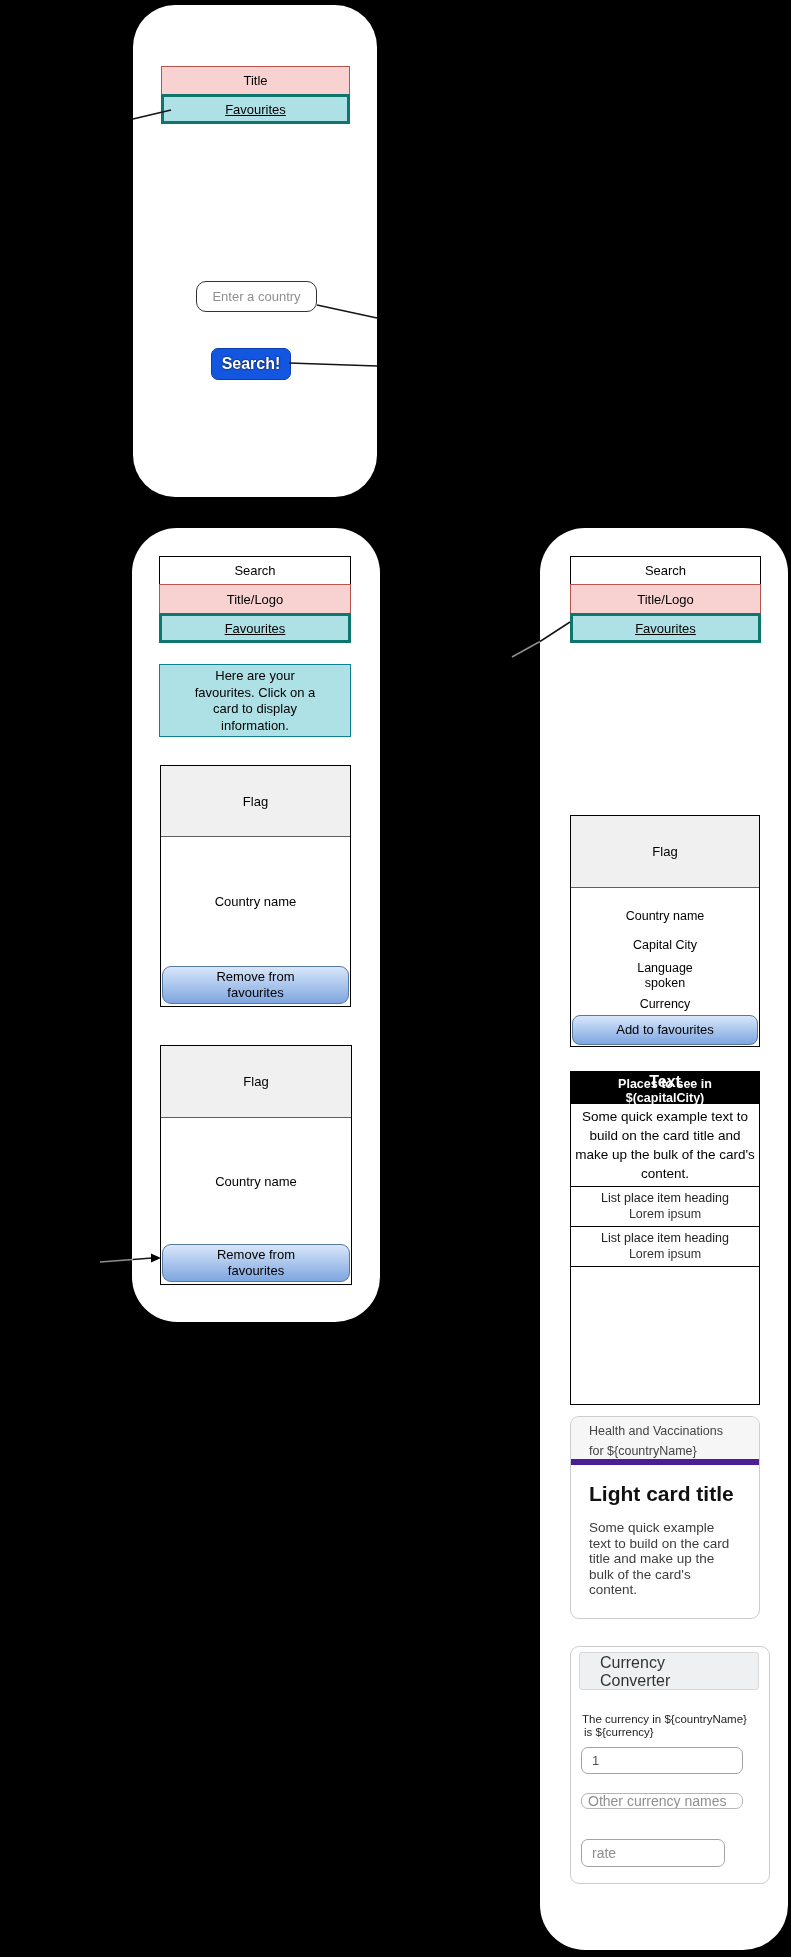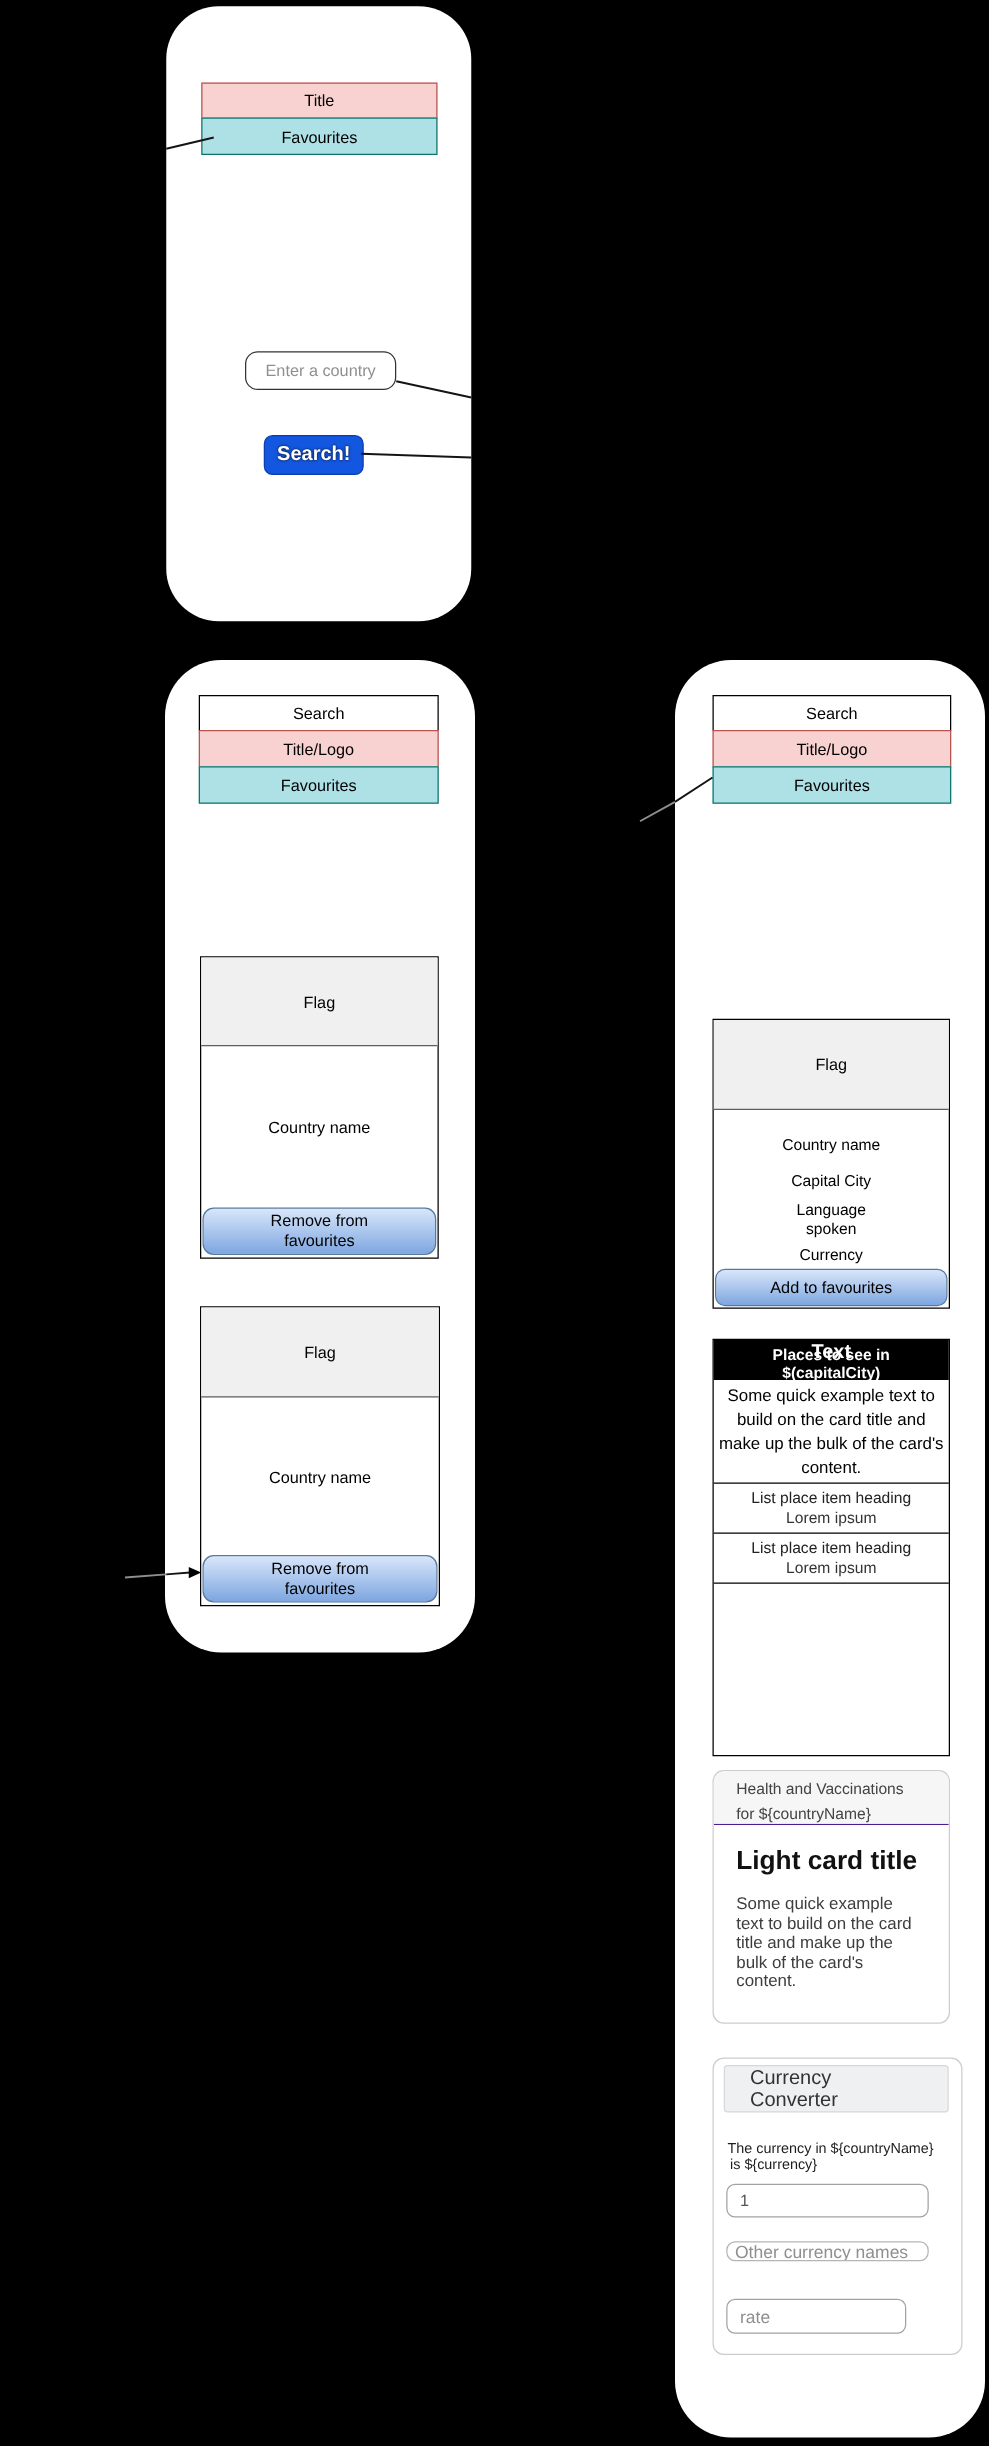--- a/index.html
+++ b/index.html
@@ -4,21 +4,21 @@
 <style>
   html,body{margin:0;padding:0;background:#000;}
   .canvas{position:relative;width:791px;height:1957px;background:#000;overflow:hidden;
           font-family:"Liberation Sans",sans-serif;color:#000;}
   .abs{position:absolute;}
   .phone{position:absolute;background:#fff;border-radius:45px;}
   .bar{position:absolute;display:flex;align-items:center;justify-content:center;
        font-size:13px;text-align:center;box-sizing:border-box;}
   .bar-white{background:#fff;border:1px solid #000;}
   .bar-pink{background:#f8d2d0;border:1px solid #b85450;}
-  .bar-teal{background:#aee1e6;border:1px solid #0f766e;}
+  .bar-teal{background:#aee1e6;border:3px solid #0f766e;text-decoration:underline;}
   .panel{position:absolute;background:#aee1e6;border:1px solid #10808c;box-sizing:border-box;
          display:flex;flex-direction:column;align-items:center;text-align:center;}
   .wire-card{position:absolute;background:#fff;border:1px solid #000;box-sizing:border-box;}
   .flag-hd{position:absolute;left:0;right:0;top:0;background:#f0f0f0;border-bottom:1px solid #5f5f5f;
            display:flex;align-items:center;justify-content:center;font-size:13px;}
   .grad-btn{position:absolute;background:linear-gradient(#d8e6fa,#7ea6e0);border:1px solid #56799f;
             border-radius:9px;display:flex;align-items:center;justify-content:center;
             font-size:13px;line-height:16px;text-align:center;color:#000;padding:0;
             font-family:"Liberation Sans",sans-serif;cursor:pointer;box-sizing:border-box;}
   .ctext{position:absolute;left:0;right:0;text-align:center;}
@@ -42,20 +42,23 @@
     <button class="abs" style="left:78px;top:343px;width:80px;height:32px;background:#1356df;border:1px solid #0b3fb0;
                    border-radius:7px;color:#fff;font-weight:bold;font-size:16px;cursor:pointer;
                    font-family:'Liberation Sans',sans-serif;text-shadow:0 0 2px #000;">Search!</button>
   </div>
 
   <div class="phone" style="left:132px;top:528px;width:248px;height:794px;">
     <div class="bar bar-white" style="left:27px;top:28px;width:192px;height:29px;">Search</div>
     <div class="bar bar-pink" style="left:27px;top:56px;width:192px;height:30px;">Title/Logo</div>
     <div class="bar bar-teal" style="left:27px;top:85px;width:192px;height:30px;">Favourites</div>
 
+    <div class="panel" style="left:27px;top:136px;width:192px;height:73px;">
+      <div style="margin-top:3px;width:134px;font-size:13px;line-height:16.5px;">Here are your favourites. Click on a card to display information.</div>
+    </div>
 
     <div class="wire-card" style="left:28px;top:237px;width:191px;height:242px;">
       <div class="flag-hd" style="height:70px;">Flag</div>
       <div class="ctext" style="top:128px;font-size:13px;">Country name</div>
       <button class="grad-btn" style="left:1px;right:1px;bottom:2px;height:38px;">
         <span style="width:112px;">Remove from favourites</span>
       </button>
     </div>
 
     <div class="wire-card" style="left:28px;top:517px;width:192px;height:240px;">
@@ -100,21 +103,21 @@
       </div>
       <div style="height:36px;border-top:1px solid #000;padding-top:3px;text-align:center;
                   font-size:12.5px;line-height:16px;">
         <span style="display:block;color:#222;">List place item heading</span>
         <span style="display:block;color:#333;">Lorem ipsum</span>
       </div>
       <div style="height:41px;border-top:1px solid #000;"></div>
     </div>
 
     <div class="soft-card" style="left:30px;top:888px;width:190px;height:203px;">
-      <div style="height:38px;background:#f6f6f6;border-bottom:1px solid #4c1d95;border-radius:9px 9px 0 0;
+      <div style="height:38px;background:#f6f6f6;border-bottom:6px solid #4c1d95;border-radius:9px 9px 0 0;
                   padding:4px 0 0 18px;font-size:12.5px;line-height:20px;color:#444;">
         <span style="display:block;">Health and Vaccinations</span>
         <span style="display:block;">for ${countryName}</span>
       </div>
       <div style="margin:17px 0 0 18px;font-size:21px;font-weight:bold;color:#111;">Light card title</div>
       <div style="margin:14px 0 0 18px;width:150px;font-size:13.5px;line-height:15.6px;color:#3d3d3d;">Some quick example text to build on the card title and make up the bulk of the card's content.</div>
     </div>
 
     <div class="soft-card" style="left:30px;top:1118px;width:200px;height:238px;">
       <div style="position:absolute;left:8px;top:5px;width:180px;height:38px;background:#eef0f1;

